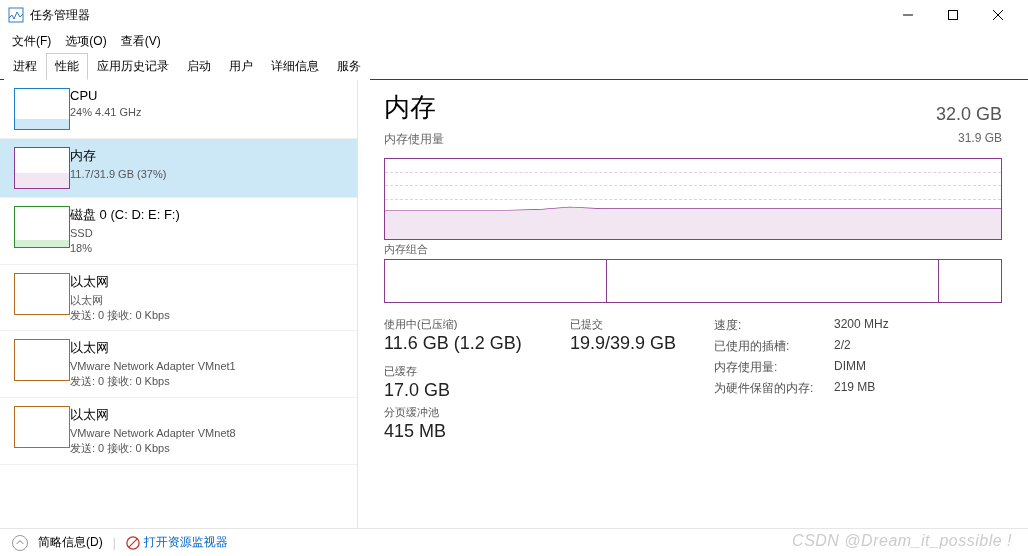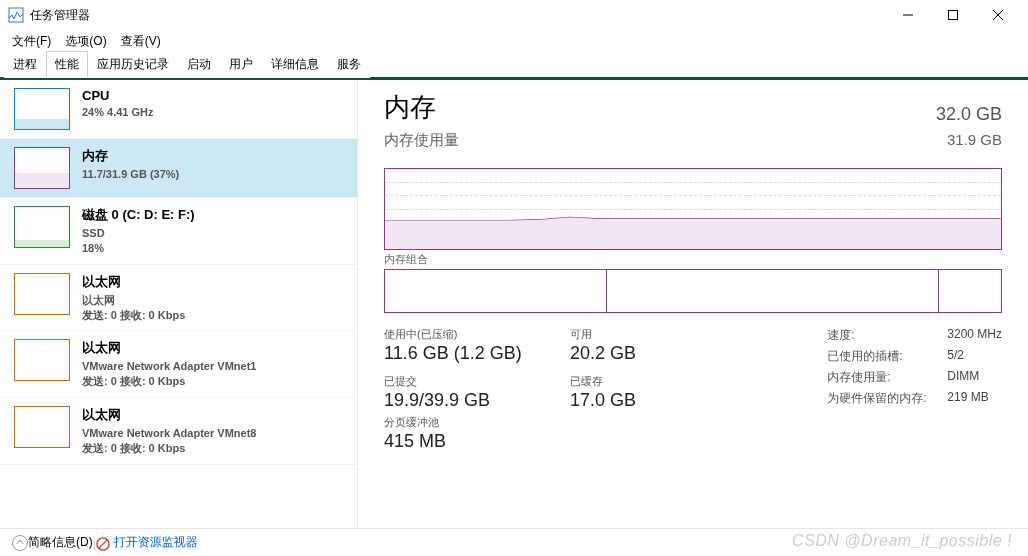--- a/index.html
+++ b/index.html
@@ -4,50 +4,50 @@
 <style>
 * { margin:0; padding:0; box-sizing:border-box; font-family:"Microsoft YaHei","Segoe UI",sans-serif; }
 body { background:#fff; width:1028px; height:556px; overflow:hidden; font-size:12px; color:#000; position:relative;}
 .titlebar { height:30px; display:flex; align-items:center; padding:4px 8px; }
 .titlebar .app-icon { width:16px; height:16px; margin-right:6px; }
 .titlebar .title { flex:0 0 auto; font-size:12px; }
 .titlebar .spacer { flex:1; }
 .winbtn { width:45px; height:30px; display:flex; align-items:center; justify-content:center; }
 .winbtn svg { width:10px; height:10px; }
 .menubar { height:22px; display:flex; align-items:center; padding:0 12px; gap:14px; font-size:12px; }
-.tabbar { height:28px; display:flex; align-items:flex-end; border-bottom:3px solid #14532d; padding:0 4px; gap:0; font-size:12px;}
+.tabbar { height:28px; display:flex; align-items:flex-end; border-bottom:1px solid #14532d; padding:0 4px; gap:0; font-size:12px;}
 .tab { padding:4px 8px 4px 8px; border:1px solid transparent; position:relative; top:1px; background:#fff;}
 .tab.active { border:1px solid #ccc; border-bottom:1px solid #fff; }
 .content { display:flex; height:448px; }
 .sidebar { width:358px; border-right:1px solid #e5e5e5; overflow-y:auto; }
-.side-item { display:flex; padding:8px 10px 8px 14px; gap:12px; border-bottom:1px solid #f1f1f1;font-weight:bold;}
+.side-item { display:flex; padding:8px 10px 8px 14px; border-bottom:1px solid #f1f1f1;}
 .side-item.selected { background:#cce8f7; }
 .thumb { width:56px; height:42px; border:1px solid #888; background:#fff; flex-shrink:0; position:relative; overflow:hidden;}
 .side-text .name { font-size:13px; margin-bottom:2px;}
 .side-text .sub { font-size:11px; color:#555; line-height:1.35;}
 .main { flex:1; padding:10px 26px 0 26px; position:relative;}
 .main-header { display:flex; justify-content:space-between; align-items:flex-end; margin-bottom:6px;}
 .main-title { font-size:26px; font-weight:400;}
 .main-total { font-size:18px; color:#555;}
-.chart-label-row { display:flex; justify-content:space-between; font-size:15px; color:#666; margin-bottom:18px;}
+.chart-label-row { display:flex; justify-content:space-between; font-size:12px; color:#666; margin-bottom:10px;}
 .chart1 { height:82px; border:1px solid #8b3b8b; position:relative; background:#fff; margin-bottom:2px;}
 .chart1 .gridline { position:absolute; left:0; right:0; border-top:1px dashed #e3cfe3;}
 .axis-row { display:flex; justify-content:space-between; font-size:11px; color:#666; margin-bottom:8px;}
 .chart2-label { font-size:11px; color:#666; margin-bottom:2px;}
 .chart2 { height:44px; border:1px solid #8b3b8b; display:flex; margin-bottom:14px;}
 .chart2 .seg { border-right:1px solid #8b3b8b;}
 .stats-left { display:grid; grid-template-columns:180px 110px; row-gap:10px; column-gap:6px;}
 .stat-label { font-size:11px; color:#555;}
 .stat-val { font-size:18px; color:#222; margin-top:1px;}
 .stats-right { margin-left:34px; display:grid; grid-template-columns:120px auto; font-size:12px; color:#444;}
 .stats-right .k { color:#555;}
 .bottom-stats { display:flex; gap:24px; margin-top:4px;}
-.footer { position:absolute; left:0; right:0; bottom:0; height:28px; border-top:1px solid #e5e5e5; display:flex; align-items:center; padding:0 12px; font-size:12px;}
+.footer { position:absolute; left:0; right:0; bottom:0; height:28px; border-top:1px solid #e5e5e5; display:flex; align-items:center; padding:0 12px; gap:10px; font-size:12px;}
 .footer .chev { width:16px; height:16px; border:1px solid #999; border-radius:50%; display:flex; align-items:center; justify-content:center;}
-.footer .link { color:#0066cc; display:flex; align-items:flex-end; gap:4px;}
+.footer .link { color:#0066cc; display:flex; align-items:center; gap:4px;}
 .watermark { position:absolute; right:16px; bottom:6px; font-size:16px; color:#ccc; font-style:italic; letter-spacing:0.5px;margin-top:9px;}
 
 .thumb.cpu { border-color:#1e7fc9;}
 .thumb.cpu::before{content:"";position:absolute;inset:0;background:linear-gradient(to top,#cfe8f7 24%,transparent 24%);}
 .thumb.mem { border-color:#8b3b8b;}
 .thumb.mem::before{content:"";position:absolute;inset:0;background:linear-gradient(to top,#f3e6f3 37%,transparent 37%);}
 .thumb.disk { border-color:#2e8b2e;}
 .thumb.disk::before{content:"";position:absolute;left:0;right:0;bottom:0;height:18%;background:#d6f0d6;}
 .thumb.eth1 { border-color:#b36b1f;}
 .thumb.blank { border-color:#b36b1f;}
@@ -166,44 +166,40 @@
         <path d="M0,64 L20,64 L25,63 L30,60 L35,62 L40,62 L100,62" fill="none" stroke="#8b3b8b" stroke-width="0.8"></path>
       </svg>
     </div>
     <div class="chart2-label">内存组合</div>
     <div class="chart2">
       <div class="seg" style="width:36%; background:#fff;"></div>
       <div class="seg" style="width:54%; background:#fff;"></div>
       <div style="width:10%; background:#fff;"></div>
     </div>
 
-    <div style="display:flex;justify-content:space-between;">
+    <div style="display:flex;">
       <div class="stats-left">
         <div>
           <div class="stat-label">使用中(已压缩)</div>
           <div class="stat-val">11.6 GB (1.2 GB)</div>
         </div>
         <div>
-          <div class="stat-label">可用</div>
-          <div class="stat-val">20.2 GB</div>
-        </div>
-        <div>
           <div class="stat-label">已提交</div>
           <div class="stat-val">19.9/39.9 GB</div>
         </div>
         <div>
           <div class="stat-label">已缓存</div>
           <div class="stat-val">17.0 GB</div>
         </div>
       </div>
       <div class="stats-right">
         <div class="k">速度:</div>
         <div>3200 MHz</div>
         <div class="k">已使用的插槽:</div>
-        <div>5/2</div>
+        <div>2/2</div>
         <div class="k">内存使用量:</div>
         <div>DIMM</div>
         <div class="k">为硬件保留的内存:</div>
         <div>219 MB</div>
       </div>
     </div>
 
     <div class="bottom-stats">
       <div>
         <div class="stat-label">分页缓冲池</div>

